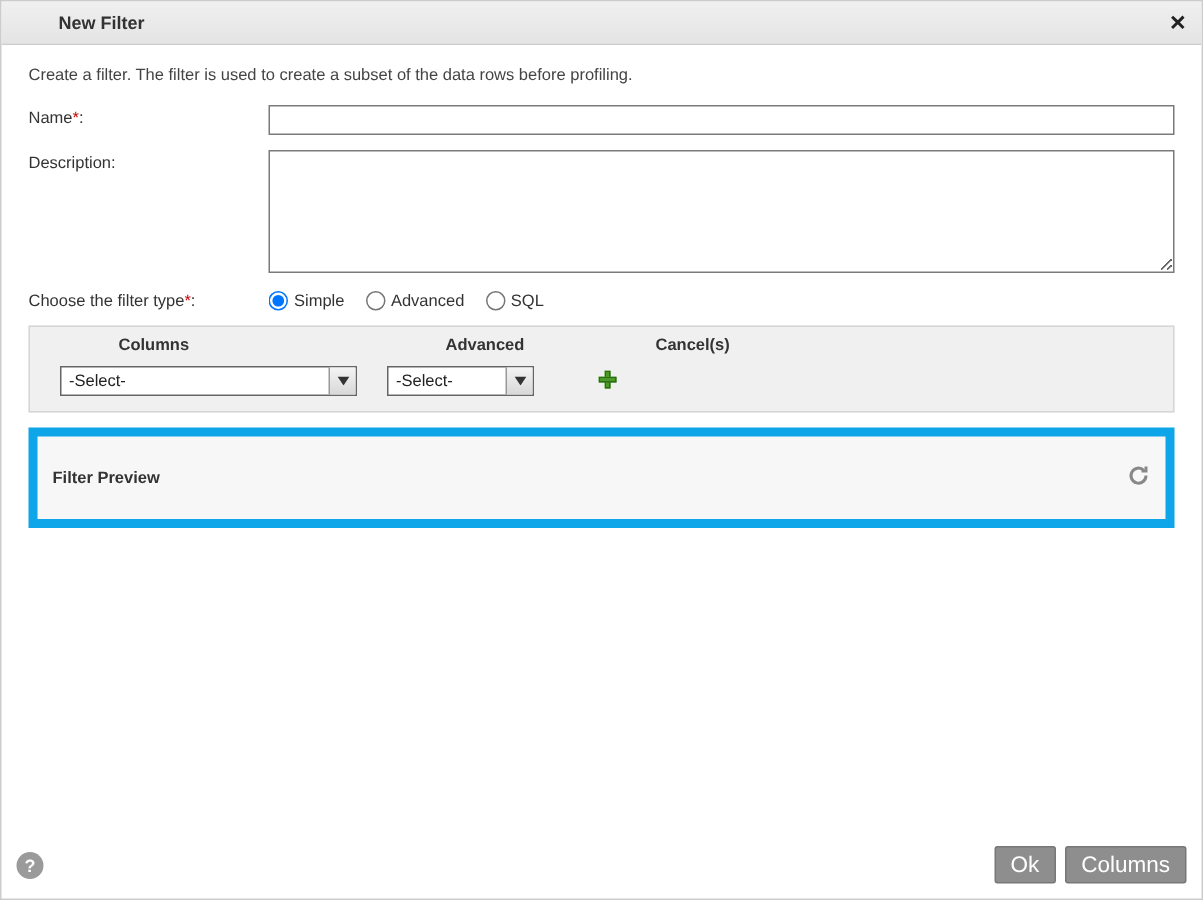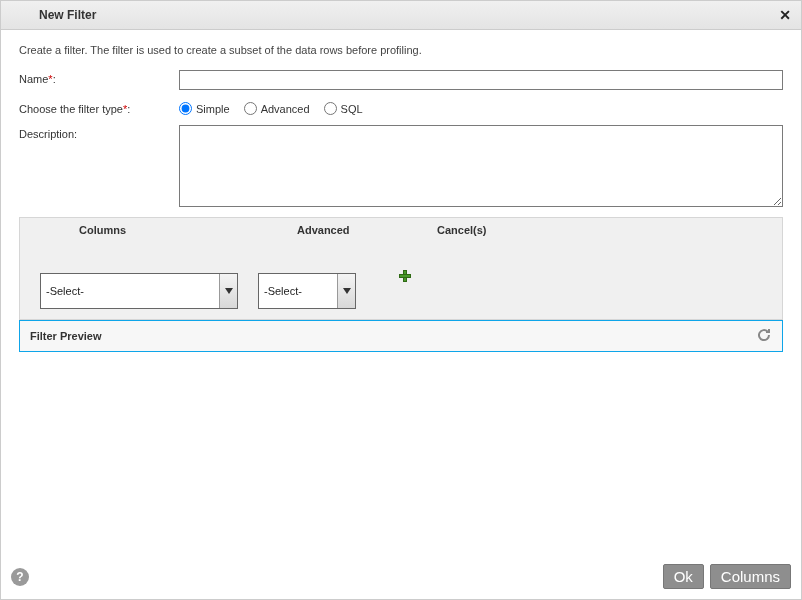--- a/index.html
+++ b/index.html
@@ -100,23 +100,22 @@
       padding: 4px 20px 10px 20px;
       align-items: center;
     }
     .col-columns { width: 218px; }
     .col-operator { width: 140px; }
     .col-values { width: 120px; }
     .select-wrap {
       display: inline-flex;
       border: 1px solid #666;
       background: #fff;
-      height: 36px;
+      height: 20px;
       align-items: stretch;
-      margin-top: 29px;
     }
     .select-wrap .sel-text {
       padding: 2px 5px;
       font-size: 11px;
       color: #222;
       min-width: 0;
       flex: 1;
       display: flex;
       align-items: center;
     }
@@ -139,23 +138,24 @@
     }
     .plus-icon::before, .plus-icon::after {
       content: "";
       position: absolute;
       background: #4a9a2a;
       box-shadow: 0 0 0 1px #2f6a15 inset;
     }
     .plus-icon::before { left: 5px; top: 1px; width: 4px; height: 12px; }
     .plus-icon::after { top: 5px; left: 1px; height: 4px; width: 12px; }
     .preview-bar {
-      border: 1px solid #0ea5e9;
+      border: 6px solid #0ea5e9;
       background: #f7f7f7;
-      padding: 6px 10px;
+      margin-top: 10px;
+      padding: 18px 10px;
       display: flex;
       justify-content: space-between;
       align-items: center;
       font-weight: bold;
       color: #333;
     }
     .refresh-icon svg { width: 16px; height: 16px; cursor: pointer; }
     .footer {
       border-top: 1px solid #fff;
       padding: 8px 10px 10px 10px;
@@ -191,45 +191,45 @@
 
 <div class="content">
 
   <div class="intro">Create a filter. The filter is used to create a subset of the data rows before profiling.</div>
 
   <div class="form-row">
     <div class="form-label">
       <span>Name</span><span class="req">*</span>:
     </div>
     <input type="text" value="" style="">
+  </div>
+
+  <div class="form-row">
+    <div class="form-label">Description:</div>
+    <textarea style=""></textarea>
   </div>
 
   <div class="form-row">
     <div class="form-label">
       <span>Choose the filter type</span><span class="req">*</span>:
     </div>
     <div class="radio-row">
       <label>
         <input type="radio" name="ftype" checked="" style="">
         <span>Simple</span>
       </label>
       <label>
         <input type="radio" name="ftype" style="">
         <span>Advanced</span>
       </label>
       <label>
         <input type="radio" name="ftype" style="">
         <span>SQL</span>
       </label>
     </div>
-  </div>
-
-  <div class="form-row">
-    <div class="form-label">Description:</div>
-    <textarea style=""></textarea>
   </div>
 
   <div class="grid-panel">
     <div class="grid-header">
       <div class="col-columns">Columns</div>
       <div class="col-operator">Advanced</div>
       <div class="col-values">Cancel(s)</div>
     </div>
     <div class="grid-body">
       <div class="col-columns">

